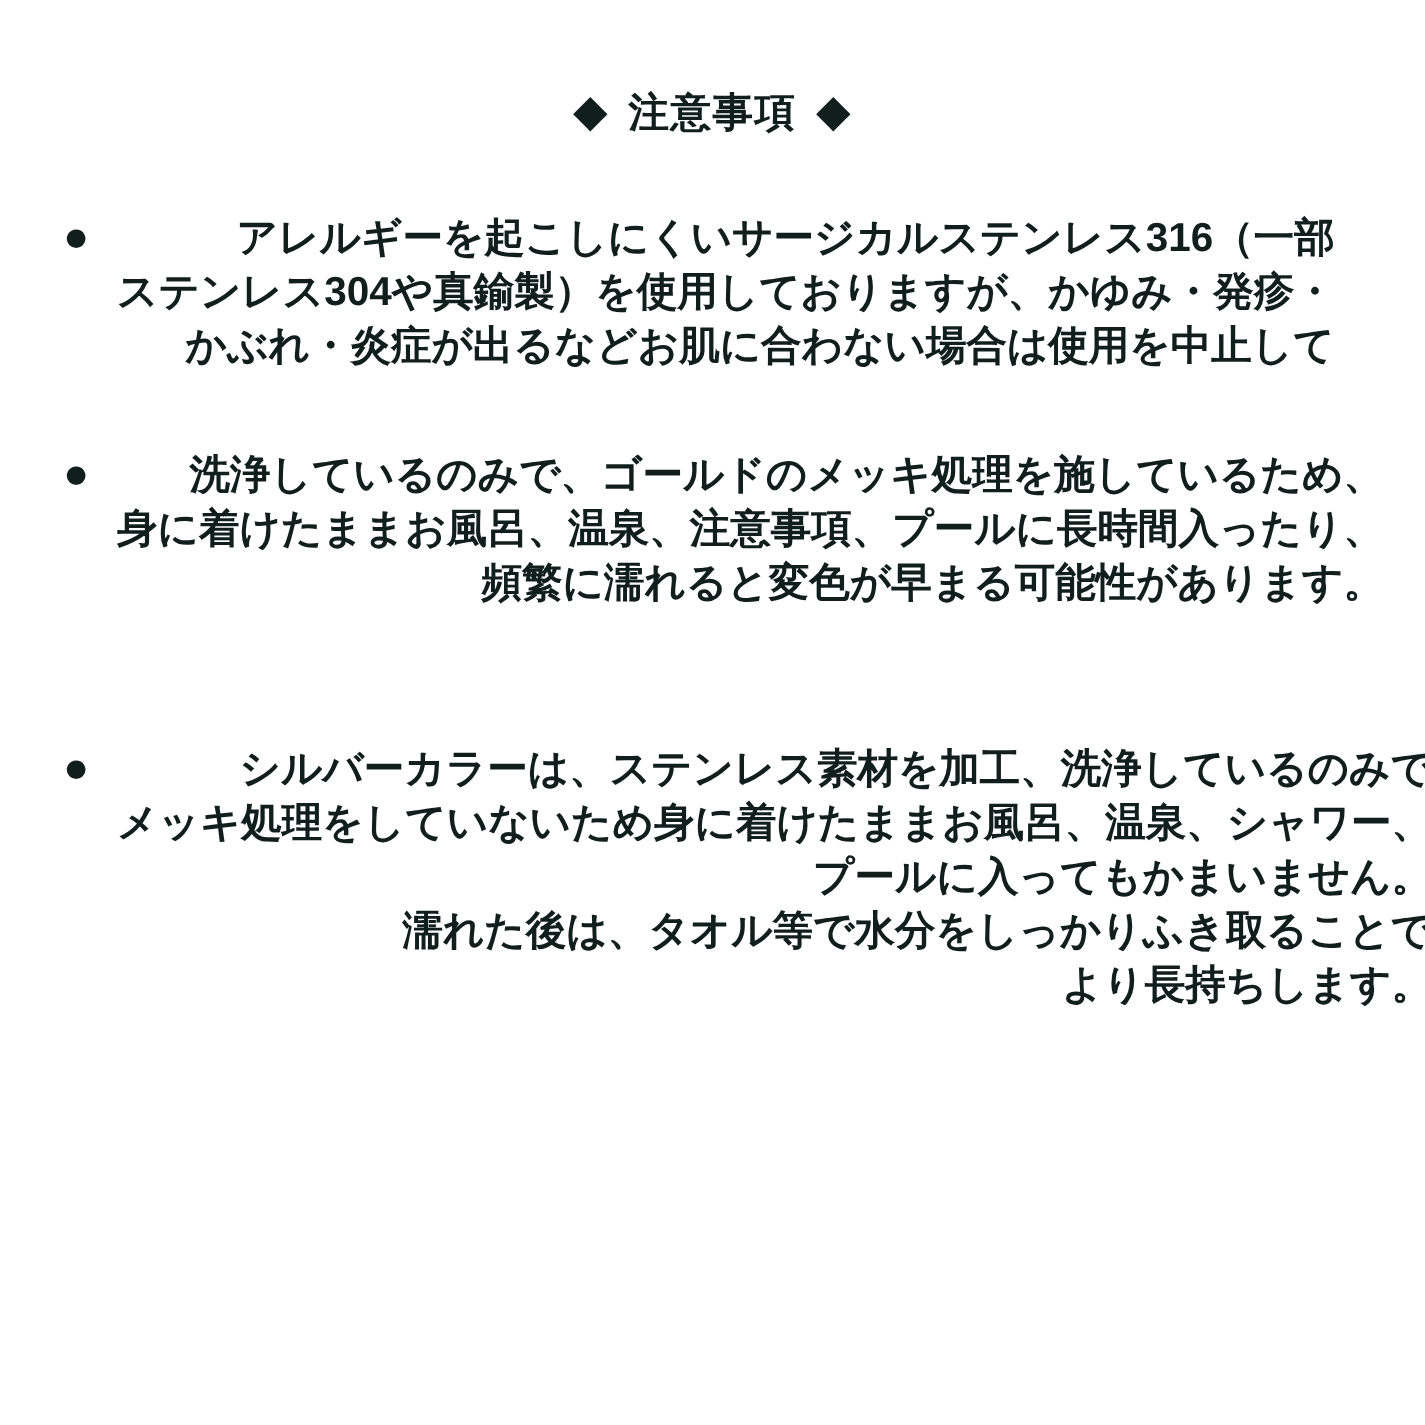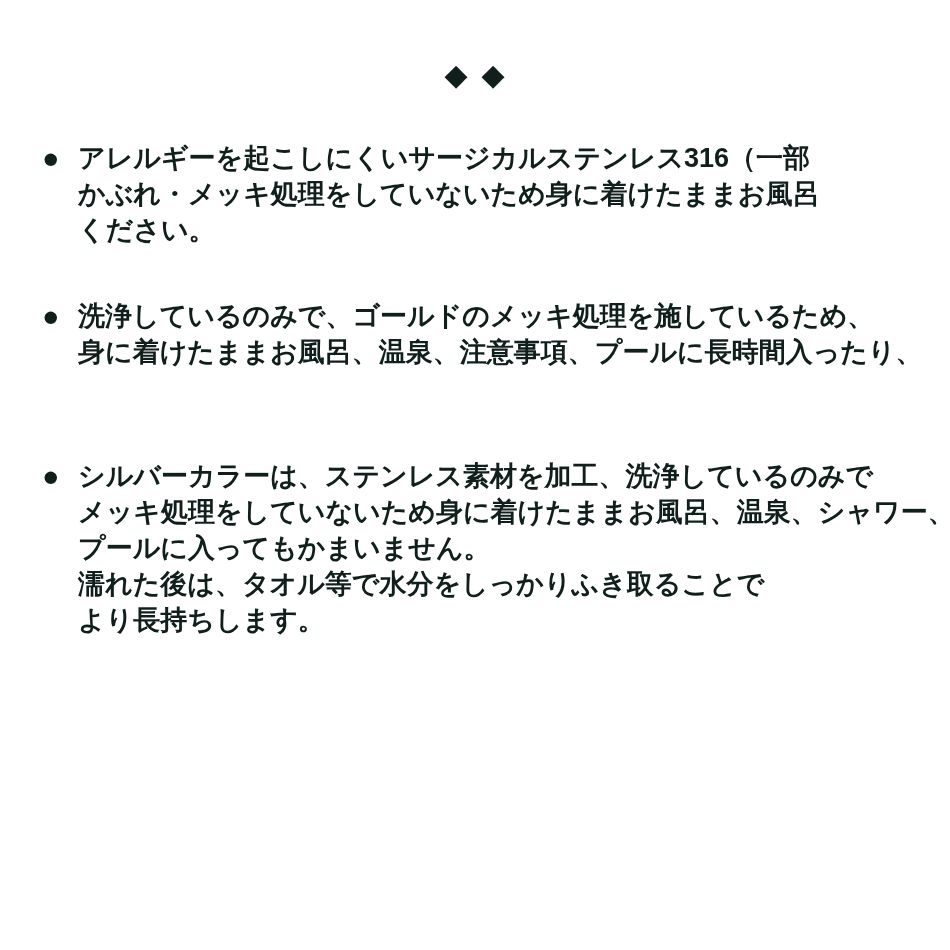--- a/index.html
+++ b/index.html
@@ -46,51 +46,54 @@
   .note-silver { margin-top: 88px; }
   .bullet {
     flex: 0 0 36px;
     width: 36px;
     font-size: 29px;
     line-height: 36px;
   }
   .note-text {
     font-size: 27px;
     line-height: 36px;
+    text-align: right;
   }
   .note-line {
     white-space: nowrap;
   }
 </style>
 </head>
 <body>
 
 <div class="page">
 
   <div class="title">
     <span class="diamond">◆</span>
+    <span>注意事項</span>
     <span class="diamond">◆</span>
   </div>
 
   <div class="notes">
 
     <div class="note note-allergy">
       <span class="bullet">●</span>
       <div class="note-text">
         <div class="note-line">アレルギーを起こしにくいサージカルステンレス316（一部</div>
-        <div class="note-line">かぶれ・メッキ処理をしていないため身に着けたままお風呂</div>
-        <div class="note-line">ください。</div>
+        <div class="note-line">ステンレス304や真鍮製）を使用しておりますが、かゆみ・発疹・</div>
+        <div class="note-line">かぶれ・炎症が出るなどお肌に合わない場合は使用を中止して</div>
       </div>
     </div>
 
     <div class="note note-gold">
       <span class="bullet">●</span>
       <div class="note-text">
         <div class="note-line">洗浄しているのみで、ゴールドのメッキ処理を施しているため、</div>
         <div class="note-line">身に着けたままお風呂、温泉、注意事項、プールに長時間入ったり、</div>
+        <div class="note-line">頻繁に濡れると変色が早まる可能性があります。</div>
       </div>
     </div>
 
     <div class="note note-silver">
       <span class="bullet">●</span>
       <div class="note-text">
         <div class="note-line">シルバーカラーは、ステンレス素材を加工、洗浄しているのみで</div>
         <div class="note-line">メッキ処理をしていないため身に着けたままお風呂、温泉、シャワー、</div>
         <div class="note-line">プールに入ってもかまいません。</div>
         <div class="note-line">濡れた後は、タオル等で水分をしっかりふき取ることで</div>

